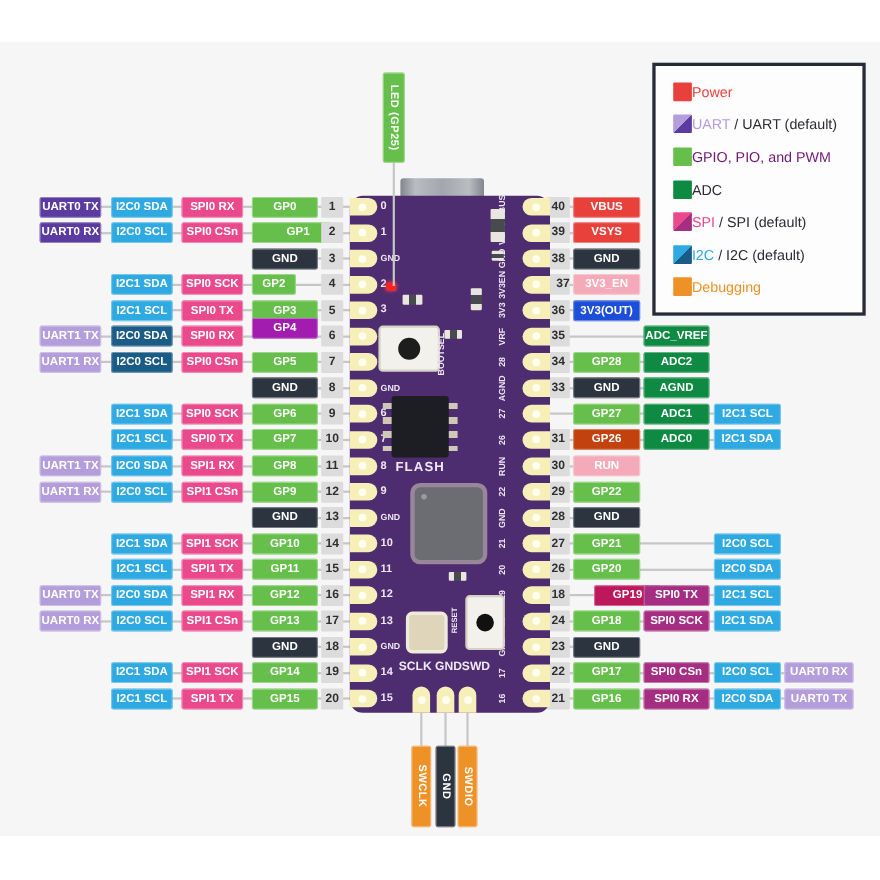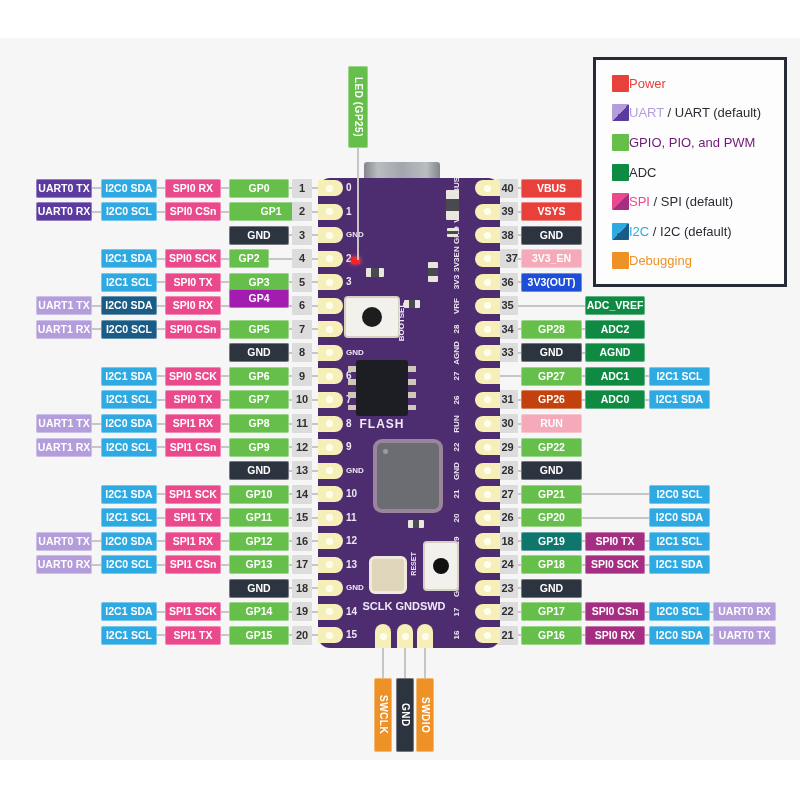--- a/index.html
+++ b/index.html
@@ -222,21 +222,21 @@
       <div class="numbox" style="left: 497px; width: 21px; top: 461.1px;">28</div>
       <div class="rowline" style="left: 498px; width: 208px; top: 493.15px;"></div>
       <div class="pinbox" style="left: 521px; width: 61px; top: 484.65px; background: rgb(102, 191, 74);">GP21</div>
       <div class="pinbox" style="left: 649px; width: 61px; top: 484.65px; background: rgb(47, 169, 226);">I2C0 SCL</div>
       <div class="numbox" style="left: 497px; width: 21px; top: 484.65px;">27</div>
       <div class="rowline" style="left: 498px; width: 208px; top: 516.7px;"></div>
       <div class="pinbox" style="left: 521px; width: 61px; top: 508.2px; background: rgb(102, 191, 74);">GP20</div>
       <div class="pinbox" style="left: 649px; width: 61px; top: 508.2px; background: rgb(47, 169, 226);">I2C0 SDA</div>
       <div class="numbox" style="left: 497px; width: 21px; top: 508.2px;">26</div>
       <div class="rowline" style="left: 498px; width: 208px; top: 540.25px;"></div>
-      <div class="pinbox" style="left: 521px; width: 61px; top: 531.75px; background: #0f766e;">GP19</div>
+      <div class="pinbox" style="left: 540px; width: 61px; top: 531.75px; background: #be185d;">GP19</div>
       <div class="pinbox" style="left: 585px; width: 60px; top: 531.75px; background: rgb(165, 46, 130);">SPI0 TX</div>
       <div class="pinbox" style="left: 649px; width: 61px; top: 531.75px; background: rgb(47, 169, 226);">I2C1 SCL</div>
       <div class="numbox" style="left: 497px; width: 21px; top: 531.75px;">18</div>
       <div class="rowline" style="left: 498px; width: 208px; top: 563.8px;"></div>
       <div class="pinbox" style="left: 521px; width: 61px; top: 555.3px; background: rgb(102, 191, 74);">GP18</div>
       <div class="pinbox" style="left: 585px; width: 60px; top: 555.3px; background: rgb(165, 46, 130);">SPI0 SCK</div>
       <div class="pinbox" style="left: 649px; width: 61px; top: 555.3px; background: rgb(47, 169, 226);">I2C1 SDA</div>
       <div class="numbox" style="left: 497px; width: 21px; top: 555.3px;">24</div>
       <div class="rowline" style="left: 498px; width: 80px; top: 587.35px;"></div>
       <div class="pinbox" style="left: 521px; width: 61px; top: 578.85px; background: rgb(44, 52, 64);">GND</div>

